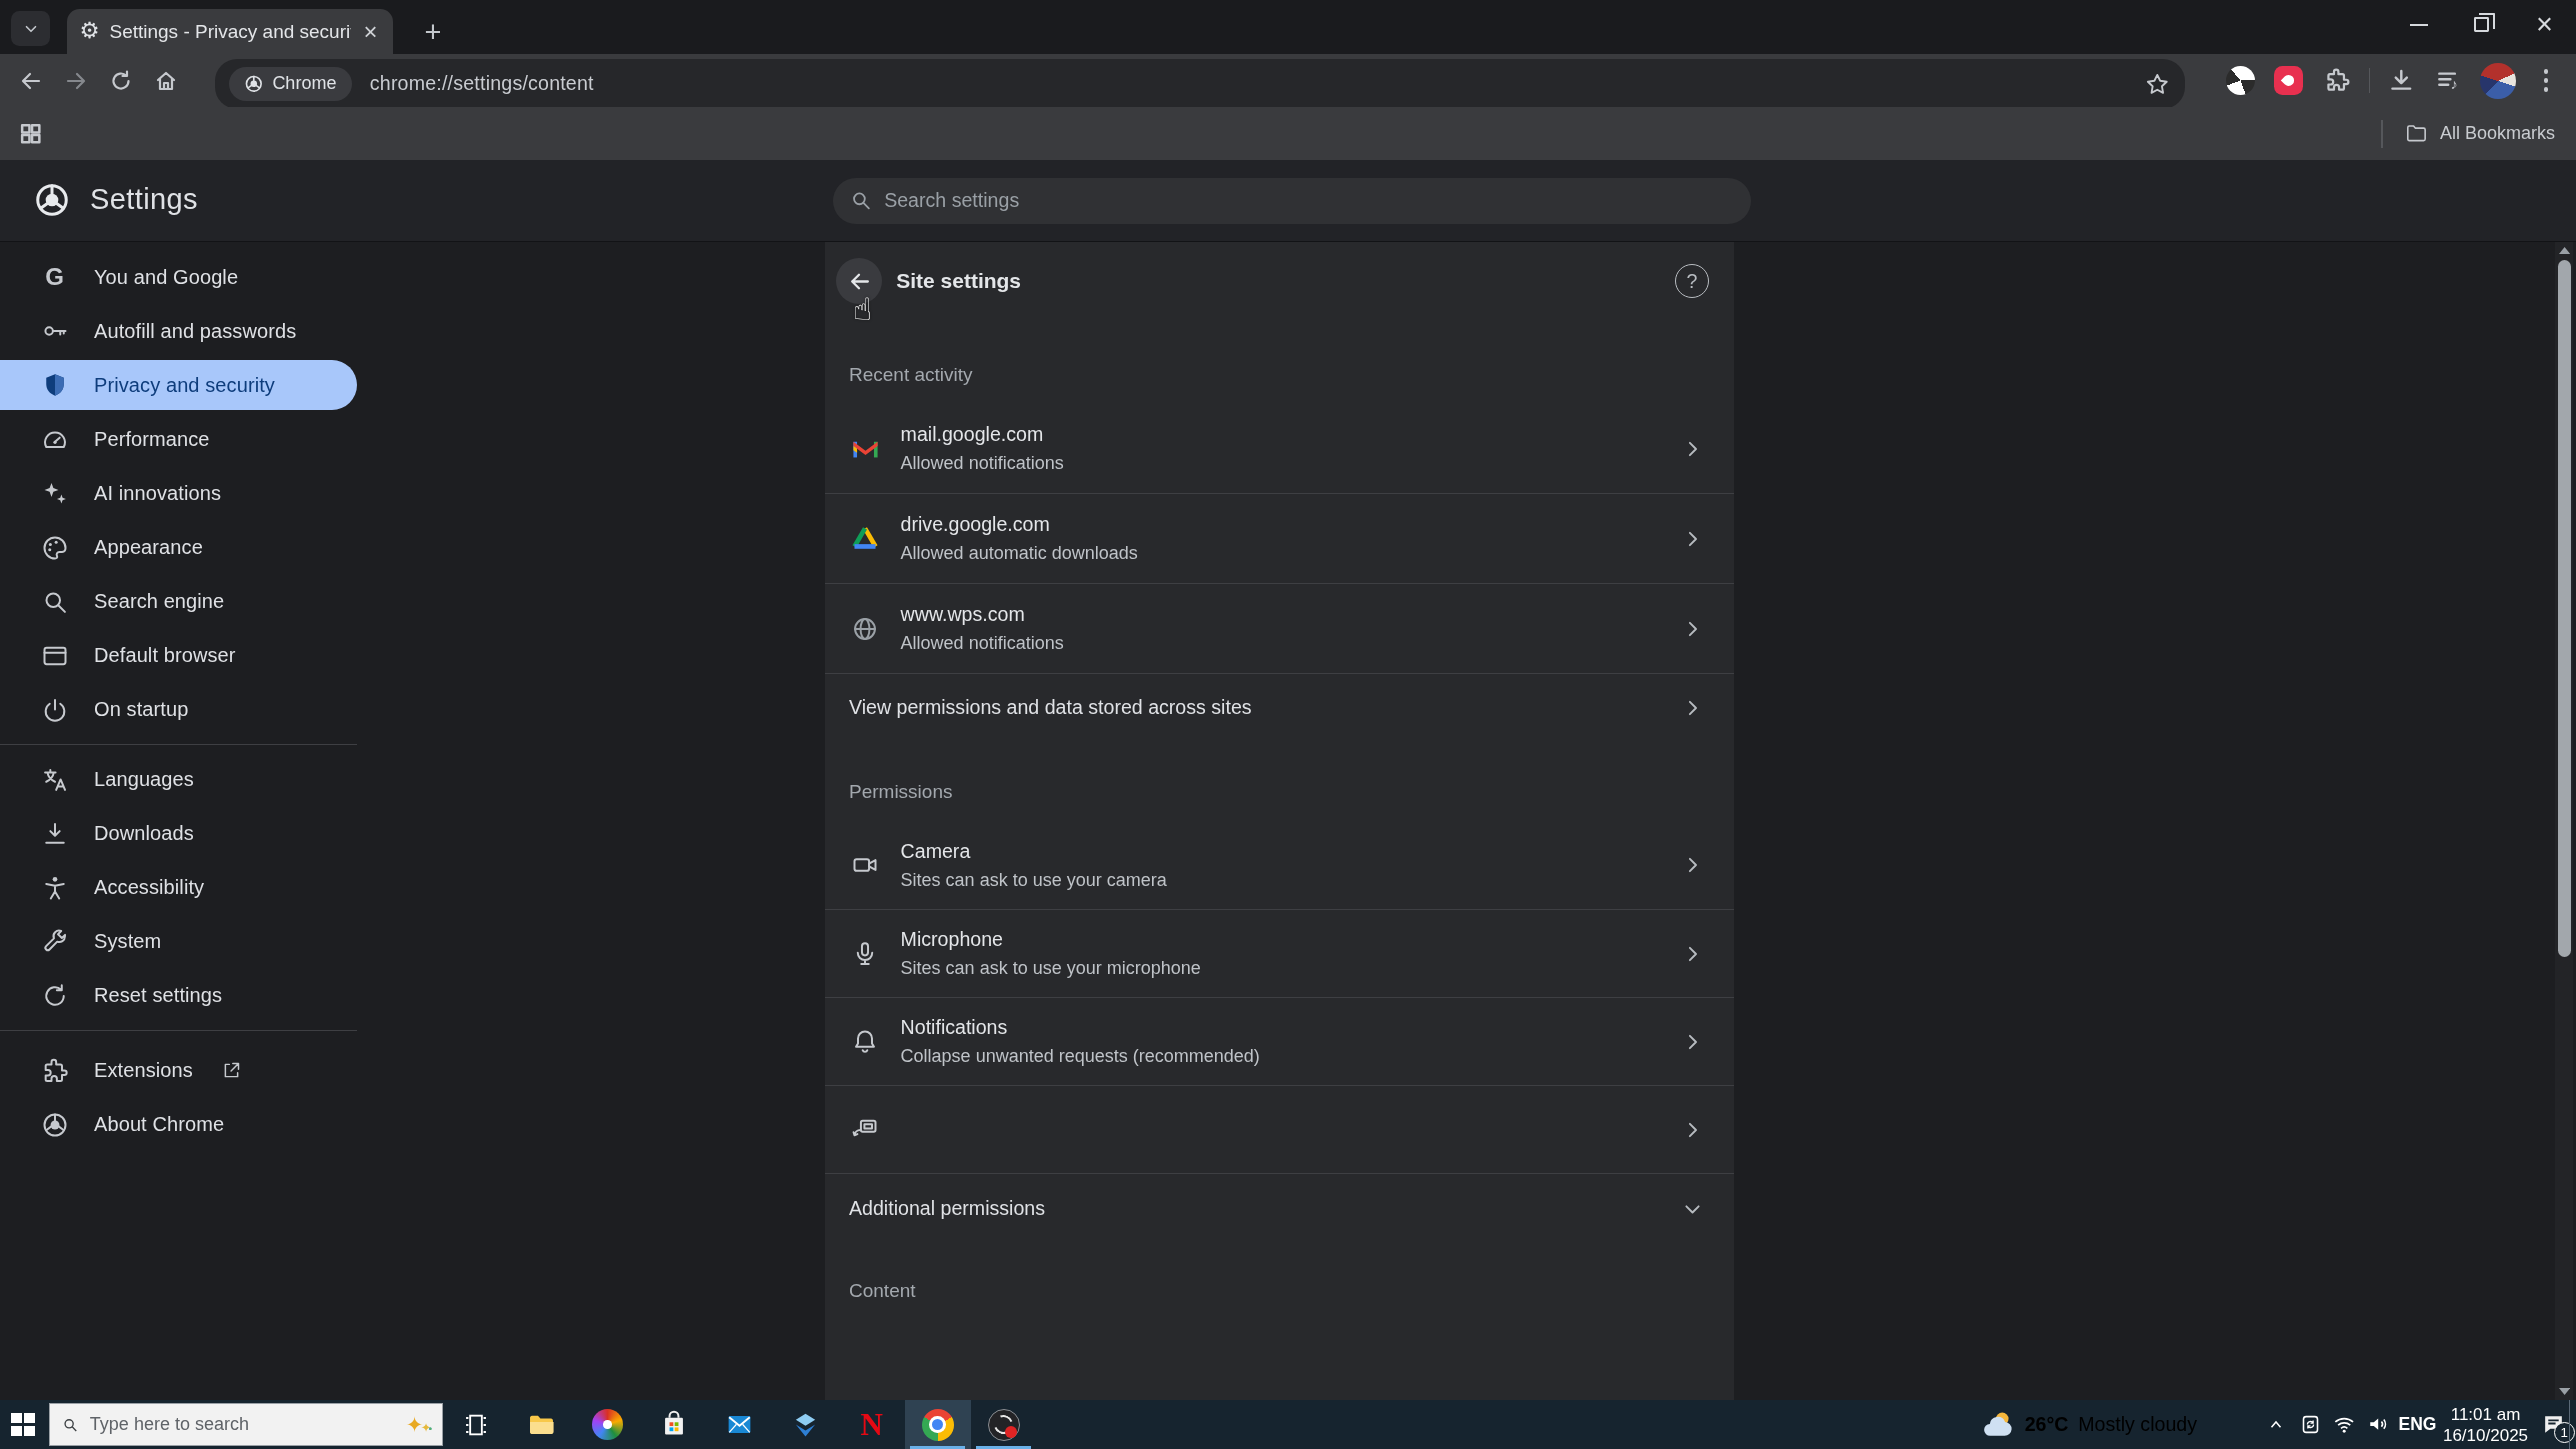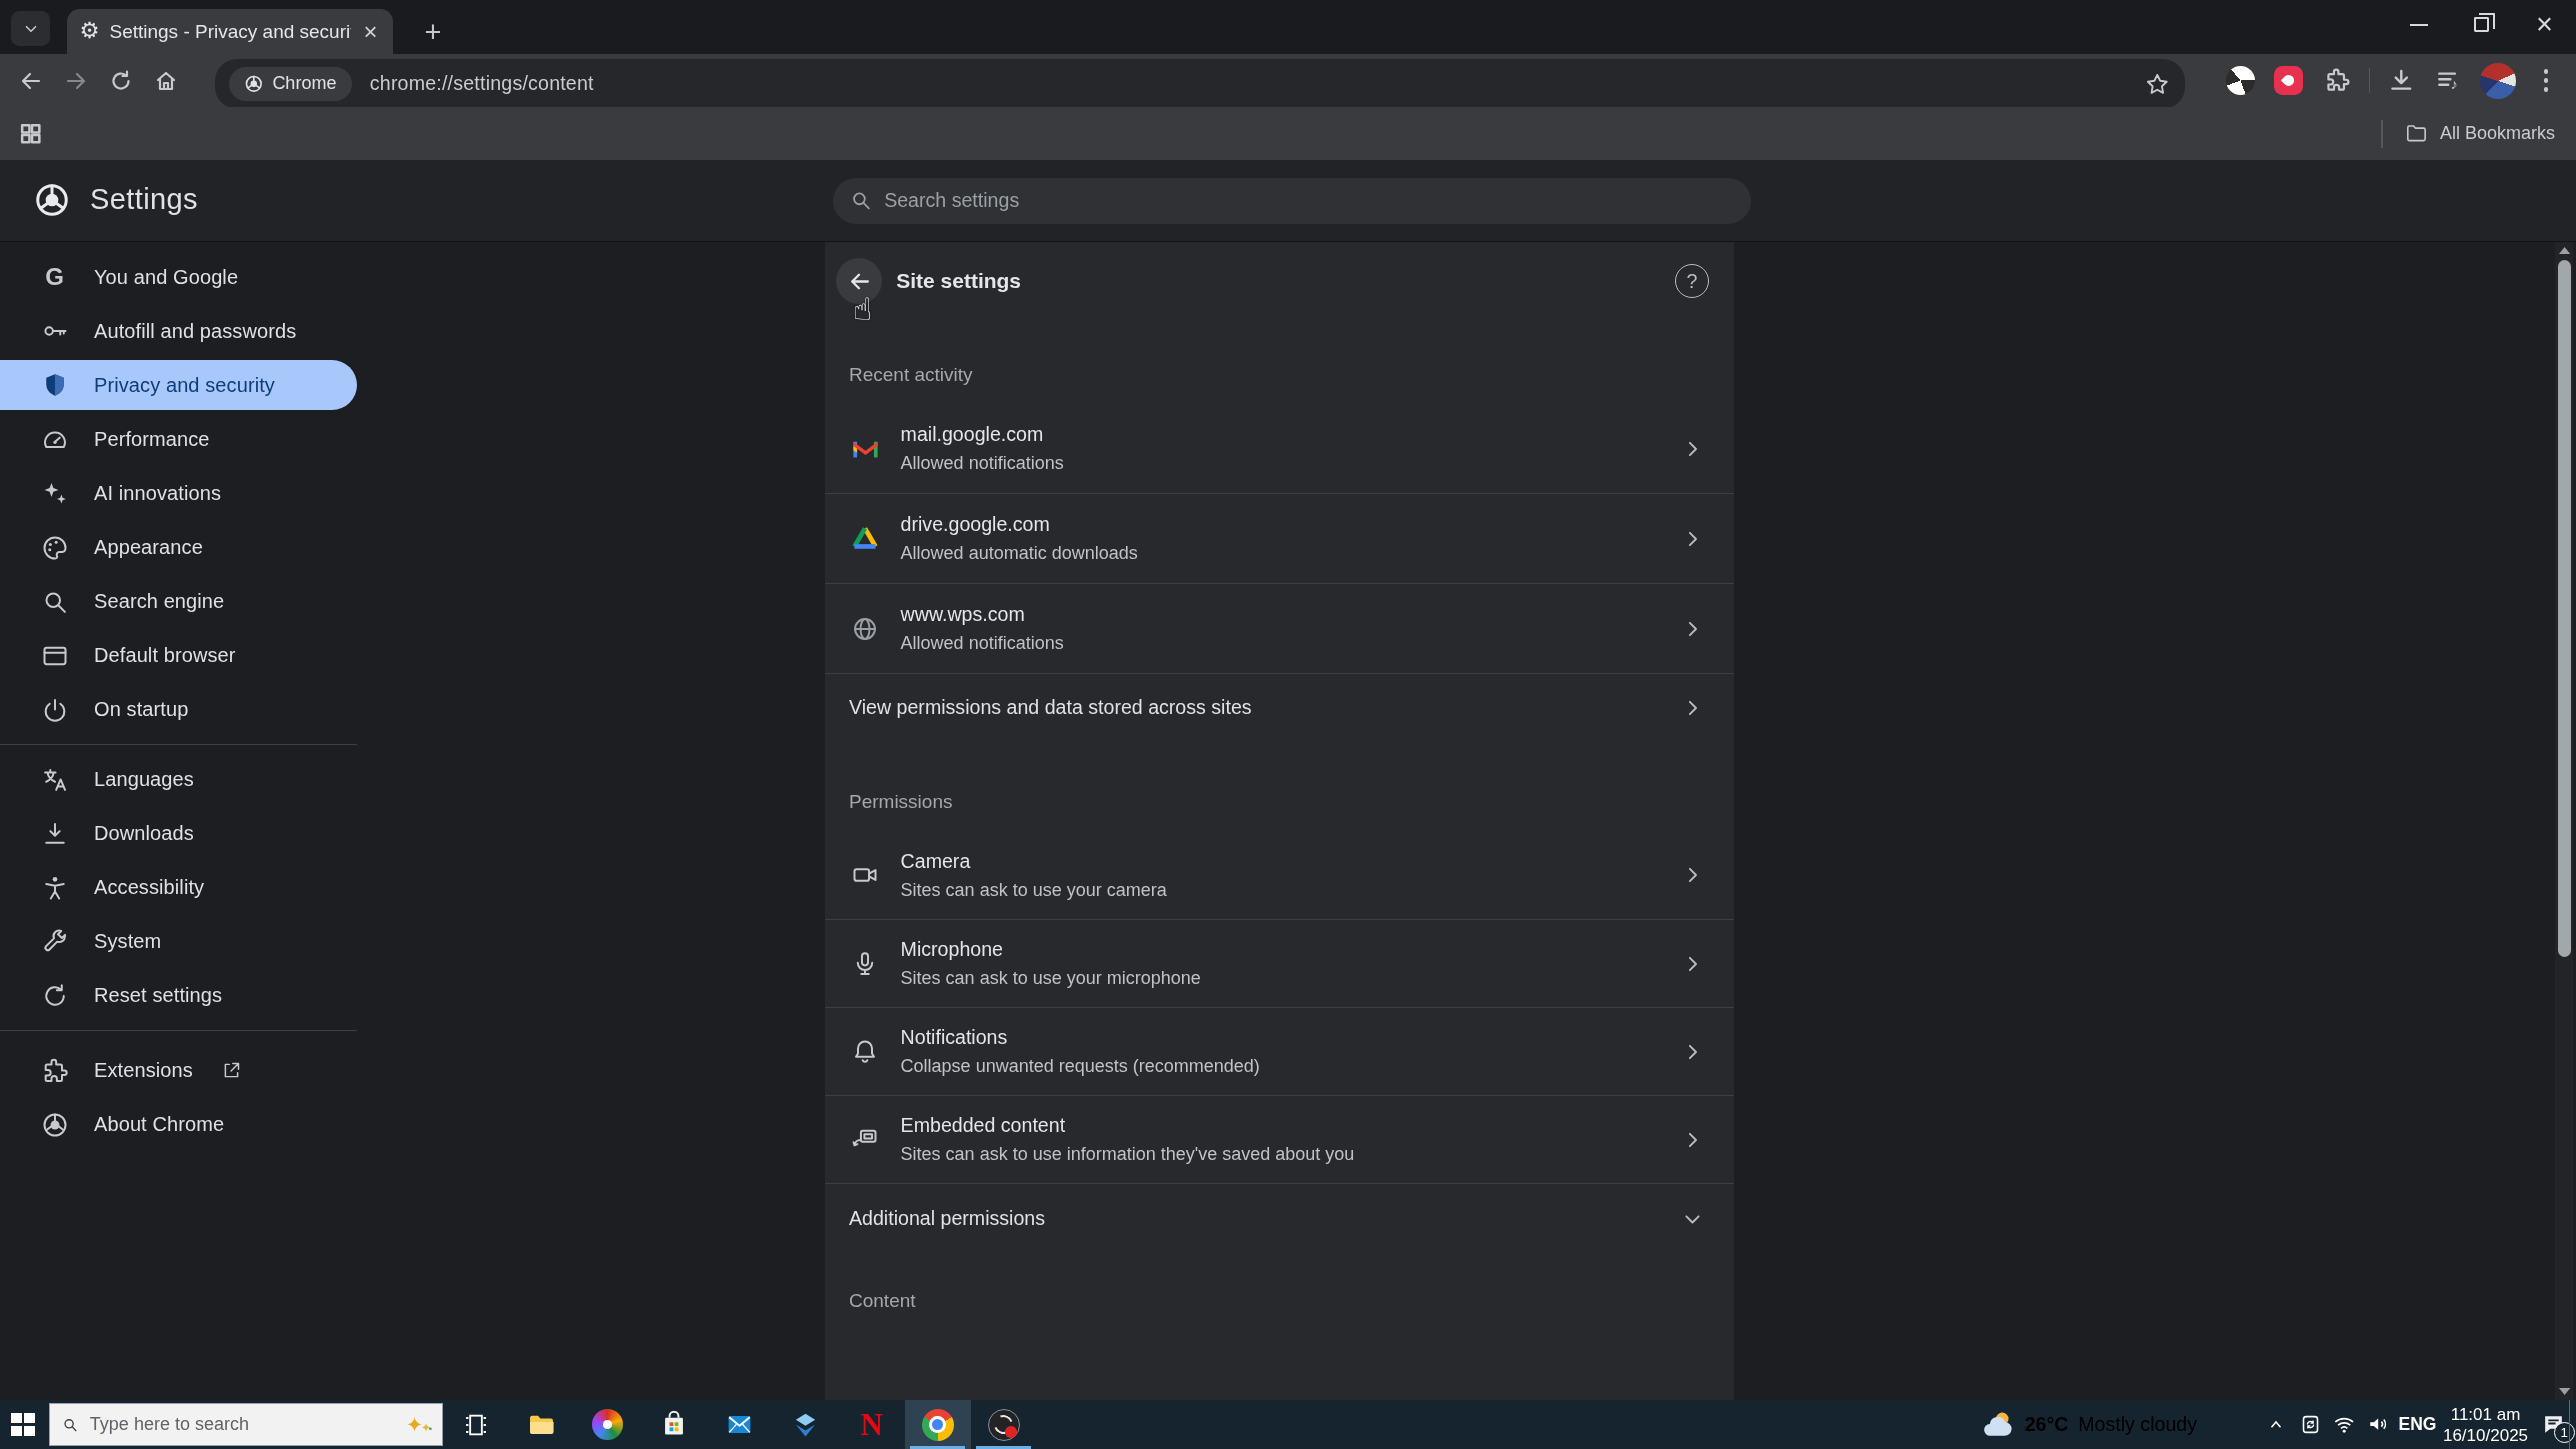--- a/index.html
+++ b/index.html
@@ -91,21 +91,21 @@
   
   .card{position:absolute;left:825px;top:0;width:909px;height:1158px;background:var(--card)}
   .card-head{height:78px;display:flex;align-items:center;padding:0 25px 0 11.2px;position:relative}
   .backbtn{width:46px;height:46px;border-radius:50%;background:#3a3b3f;display:flex;align-items:center;justify-content:center}
   .page-title{color:var(--t1);font-size:21px;font-weight:700;margin-left:14px}
   .helpbtn{margin-left:auto;width:34px;height:34px;border:1.4px solid #b9bdc2;border-radius:50%;color:#b9bdc2;font-size:19.6px;display:flex;align-items:center;justify-content:center}
   .cursor{position:absolute;left:28px;top:49px;font-size:31px;color:#fff;text-shadow:0 0 2.8px #000;pointer-events:none}
 
   .sec-label{height:25px;display:flex;align-items:center;padding-left:24px;color:var(--t3);font-size:19px}
   .sec-label.recent{margin-top:42px}
-  .sec-label.permissions{margin-top:48px}
+  .sec-label.permissions{margin-top:38px}
   .sec-label.content{margin-top:35px}
   .rows{margin-top:17px}
   .row{position:relative;display:flex;align-items:center;padding:0 67px 0 24px}
   .row.site{height:90px;border-bottom:0.7px solid var(--divider)}
   .row.perm{height:88px}
   .row.perm + .row.perm{border-top:0.7px solid var(--divider)}
   .row.link{height:67px}
   .row.add{height:70px;border-top:0.7px solid var(--divider)}
   .row-icon{width:32px;margin-right:19.6px;display:flex;justify-content:center}
   .row-text{display:flex;flex-direction:column;gap:7px}
@@ -556,24 +556,20 @@
             </svg>
         </div>
         <div class="row perm">
           <span class="row-icon">
             <svg width="28" height="28" viewBox="0 0 24 24">
                 <rect class="st" x="8.5" y="4" width="12.5" height="9.5" rx="1.5"></rect>
                 <path class="st" d="M3 16.5a5 5 0 0 1 5-4.5 M3 16.5l2.5-1 M3 16.5l-.8-2.6"></path>
                 <rect class="st" x="11.5" y="7" width="6.5" height="3.8"></rect>
               </svg>
           </span>
-          <span class="row-text">
-            <span class="row-title">Embedded content</span>
-            <span class="row-desc">Sites can ask to use information they've saved about you</span>
-          </span>
           <svg class="chev" width="21" height="21" viewBox="0 0 24 24">
               <polyline class="st" points="9,5 16,12 9,19" style="stroke:#b7bbc0;stroke-width:2.2"></polyline>
             </svg>
         </div>
         <div class="row add">
           <span class="row-single">Additional permissions</span>
           <svg class="chev down" width="21" height="21" viewBox="0 0 24 24">
               <polyline class="st" points="9,5 16,12 9,19" style="stroke:#b7bbc0;stroke-width:2.2"></polyline>
             </svg>
         </div>

